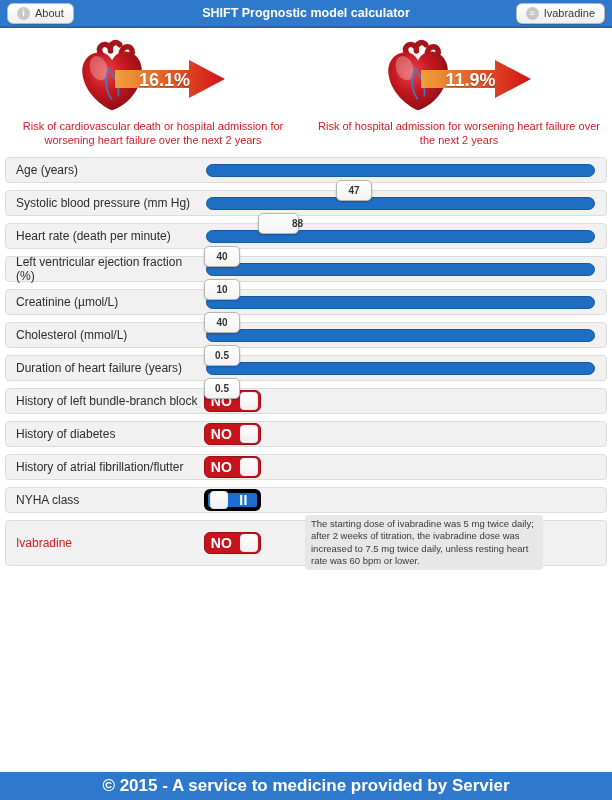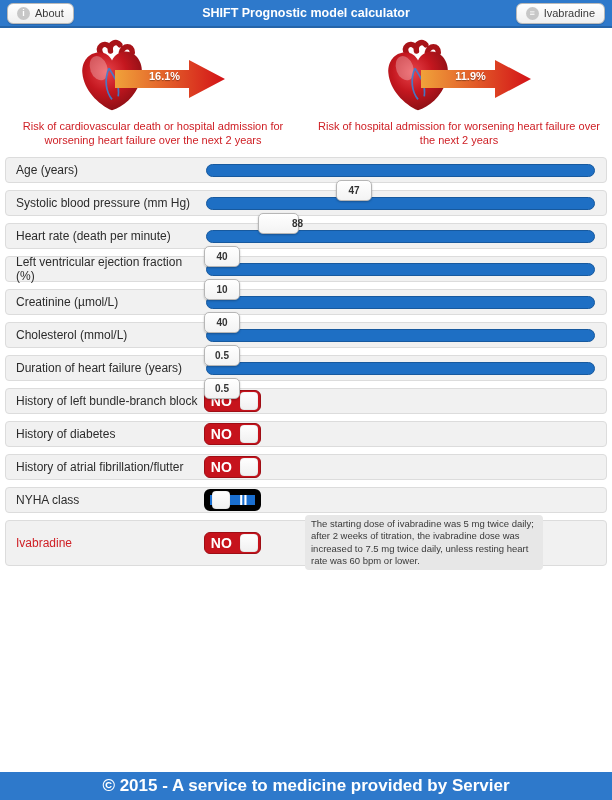--- a/index.html
+++ b/index.html
@@ -40,21 +40,21 @@
   }
 
   
   .results { display: flex; padding-top: 9px; }
   .result-card { width: 50%; display: flex; flex-direction: column; align-items: center; }
   .result-visual { position: relative; width: 165px; height: 78px; }
   .heart-svg { position: absolute; left: 0; top: 0; width: 82px; height: 78px; }
   .arrow-svg { position: absolute; left: 44px; top: 22px; width: 112px; height: 40px; }
   .result-value {
     position: absolute; left: 58px; top: 33px; width: 72px;
-    text-align: center; color: #fff; font-weight: bold; font-size: 11px;
+    text-align: center; color: #fff; font-weight: bold; font-size: 18px;
     text-shadow: 0 1px 1px rgba(0,0,0,0.35); z-index: 2;
   }
   .result-desc {
     margin-top: 4px; max-width: 292px; text-align: center;
     color: var(--text-red, #cf2026); font-size: 11px; line-height: 1.3;
   }
 
   
   .rows { padding: 9px 5px 0 5px; }
   .row {
@@ -86,21 +86,21 @@
   }
   .slider-value { font-size: 10px; font-weight: bold; color: #333; }
 
   
   .toggle {
     width: 57px; height: 22px; border-radius: 6px;
     display: flex; align-items: center; cursor: pointer;
     flex: 0 0 57px;
   }
   .toggle.no { background: var(--toggle-red, #c6131c); border: 1px solid #9e0e15; }
-  .toggle.nyha { background: var(--toggle-blue, #1a6fd0); border: 6px solid #000000; }
+  .toggle.nyha { background: var(--toggle-blue, #1a6fd0); border: 4px solid #000000; }
   .toggle-state {
     flex: 1; text-align: center; color: #fff; font-weight: bold;
     font-size: 14px; letter-spacing: 0.3px;
   }
   .toggle-knob {
     width: 18px; height: 18px; margin: 2px; border-radius: 4px;
     background: linear-gradient(#ffffff, #f0f0f0);
     box-shadow: inset 0 0 1px rgba(0,0,0,0.4);
     flex: 0 0 18px;
   }

